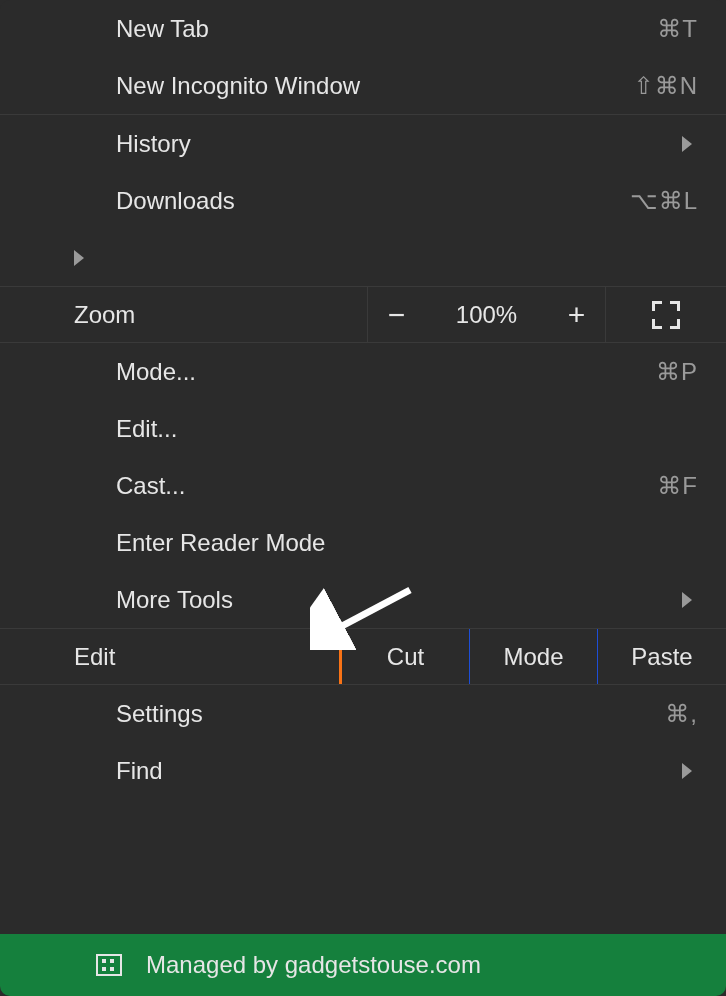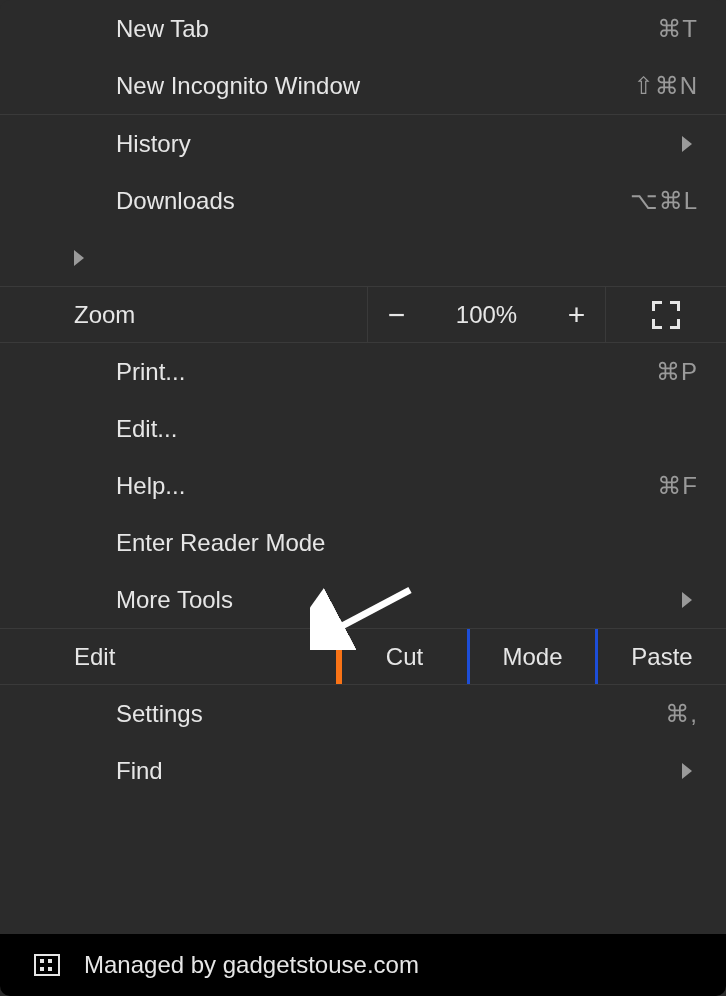--- a/index.html
+++ b/index.html
@@ -106,38 +106,38 @@
     align-items: stretch;
     height: 57px;
     border-top: 1px solid #3a3a3a;
     border-bottom: 1px solid #3a3a3a;
   }
   .edit-label-cell {
     flex: 1;
     display: flex; align-items: center;
     padding-left: 74px;
     font-size: 24px;
-    border-right: 6px solid #f97316;
+    border-right: 3px solid #f97316;
   }
   .edit-btn {
     width: 128px;
     display: flex; align-items: center; justify-content: center;
     font-size: 24px;
-    border-right: 3px solid #1d4ed8;
+    border-right: 1px solid #1d4ed8;
   }
   .edit-btn:last-child { border-right: none; }
 
   
   .footer {
     margin-top: auto;
-    background: #000000;
+    background: #15803d;
     height: 62px;
     display: flex;
     align-items: center;
-    padding-left: 34px;
+    padding-left: 96px;
     gap: 24px;
     font-size: 24px;
     color: #e6e6e6;
   }
   .building-icon {
     width: 26px; height: 22px;
     border: 2px solid #e6e6e6;
     position: relative;
   }
   .building-icon::before {
@@ -196,28 +196,28 @@
       <div class="fullscreen-icon">
         <span class="tl"></span>
           <span class="tr"></span>
           <span class="bl"></span>
           <span class="br"></span>
       </div>
     </div>
   </div>
 
   <div class="item">
-    <span class="label">Print...</span>
+    <span class="label">Mode...</span>
     <span class="shortcut">⌘P</span>
   </div>
   <div class="item">
     <span class="label">Edit...</span>
   </div>
   <div class="item">
-    <span class="label">Help...</span>
+    <span class="label">Cast...</span>
     <span class="shortcut">⌘F</span>
   </div>
   <div class="item" style="position:relative;">
     <span class="label">Enter Reader Mode</span>
   </div>
   <div class="item">
     <span class="label">More Tools</span>
     <span class="arrow-right"></span>
   </div>
 

